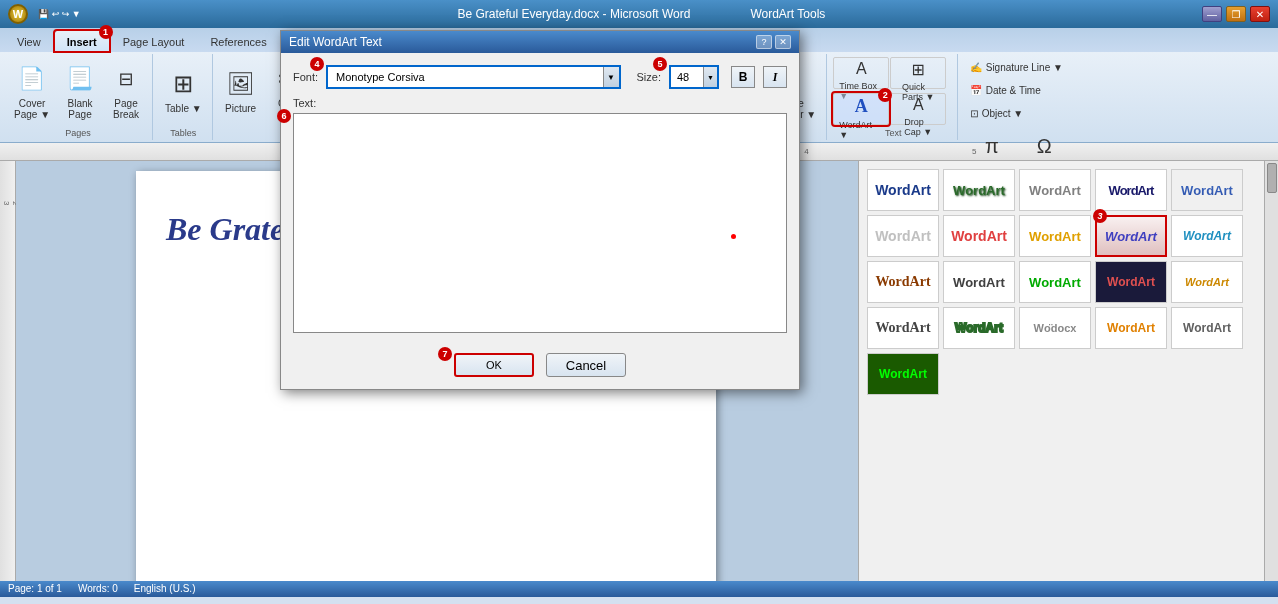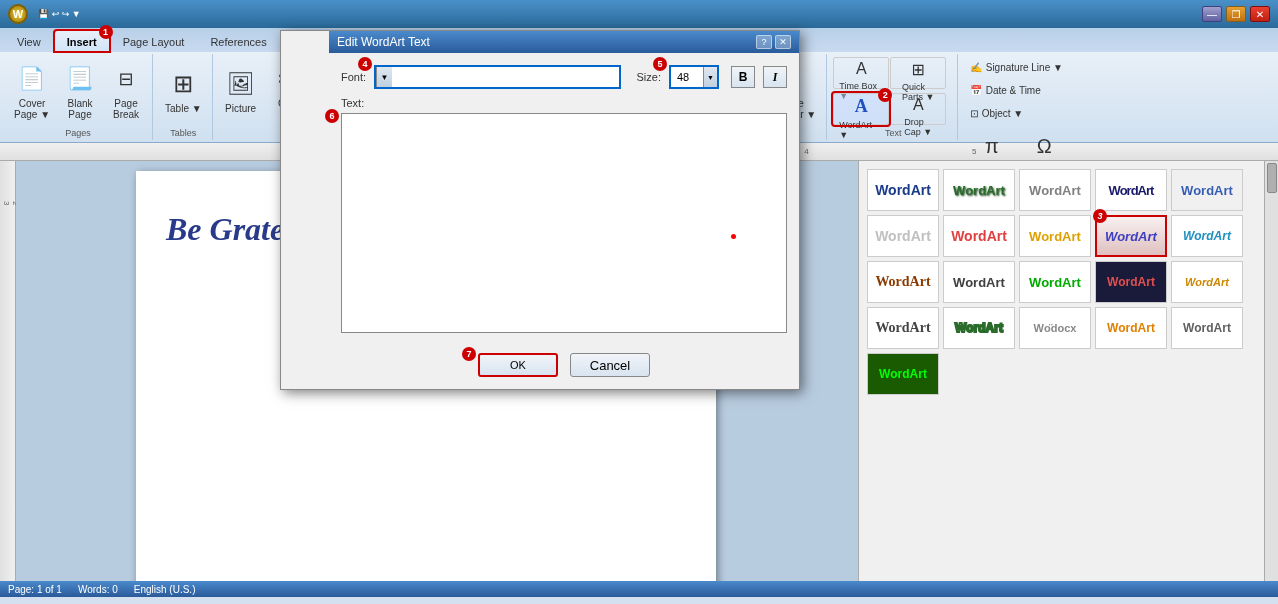--- a/index.html
+++ b/index.html
@@ -180,21 +180,20 @@
     }
     .dialog {
       position: absolute;
       top: 30px;
       left: 280px;
       width: 520px;
       background: #f0f0f0;
       border: 1px solid #888;
       box-shadow: 3px 3px 12px rgba(0,0,0,0.5);
       pointer-events: all;
-      padding-left: 48px;
     }
     .dialog-title {
       background: linear-gradient(to bottom, #4a8acc 0%, #2a5a9a 100%);
       color: white;
       padding: 4px 8px;
       font-size: 12px;
       display: flex;
       justify-content: space-between;
       align-items: center;
     }
@@ -292,34 +291,38 @@
       align-items: center;
       justify-content: center;
       z-index: 50;
     }
     .wa-selected { background: linear-gradient(to bottom, #f8f0f0, #e0c0c0); border: 2px solid #cc0000 !important; }
 
     .status-bar {
       height: 16px;
       background: linear-gradient(to bottom, #4a8acc 0%, #2a5a9a 100%);
       display: flex;
-      align-items: center;
       padding: 2px 8px;
       color: white;
       font-size: 10px;
       gap: 16px;
     }
   </style>
 </head>
 <body>
 
 <div class="title-bar">
   <div class="title-bar-left">
     <div class="office-btn" style="width:20px;height:20px;font-size:11px;border-radius:50%;background:radial-gradient(#e8d040,#a07000);position:relative;top:0;left:0;">W</div>
     <span style="font-size:9px;margin-left:4px;">💾 ↩ ↪ ▼</span>
+  </div>
+  <div class="title-bar-center">
+    <span>Be Grateful Everyday.docx - Microsoft Word</span>
+    &nbsp;&nbsp;&nbsp;&nbsp;
+    <span style="margin-left:40px;">WordArt Tools</span>
   </div>
   <div class="title-bar-right">
     <div class="win-btn min">—</div>
     <div class="win-btn">❐</div>
     <div class="win-btn close">✕</div>
   </div>
 </div>
 
 <div class="ribbon">
   <div class="ribbon-tabs">
@@ -569,20 +572,21 @@
         <div class="dialog-title-btn">✕</div>
       </div>
     </div>
     <div class="dialog-body">
 
       <div class="dialog-row">
         <span class="dialog-label">Font:</span>
         <div style="flex:1;display:flex;align-items:center;position:relative;">
           <div class="badge" style="left:-16px;top:-8px;">4</div>
           <div style="display:flex;align-items:center;border:2px solid #0066cc;background:white;height:24px;flex:1;">
+            <span style="padding:0 8px;font-size:11px;flex:1;">Monotype Corsiva</span>
             <div style="width:16px;height:100%;background:linear-gradient(to bottom,#e0e8f0,#c0d0e0);border-left:1px solid #888;display:flex;align-items:center;justify-content:center;font-size:8px;">▼</div>
           </div>
         </div>
         <span class="dialog-label" style="margin-left:8px;">Size:</span>
         <div style="display:flex;align-items:center;position:relative;">
           <div class="badge" style="left:-16px;top:-8px;">5</div>
           <div style="display:flex;align-items:center;border:2px solid #0066cc;background:white;height:24px;width:50px;">
             <span style="padding:0 6px;font-size:11px;flex:1;">48</span>
             <div style="width:14px;height:100%;background:linear-gradient(to bottom,#e0e8f0,#c0d0e0);border-left:1px solid #888;display:flex;align-items:center;justify-content:center;font-size:7px;">▼</div>
           </div>

